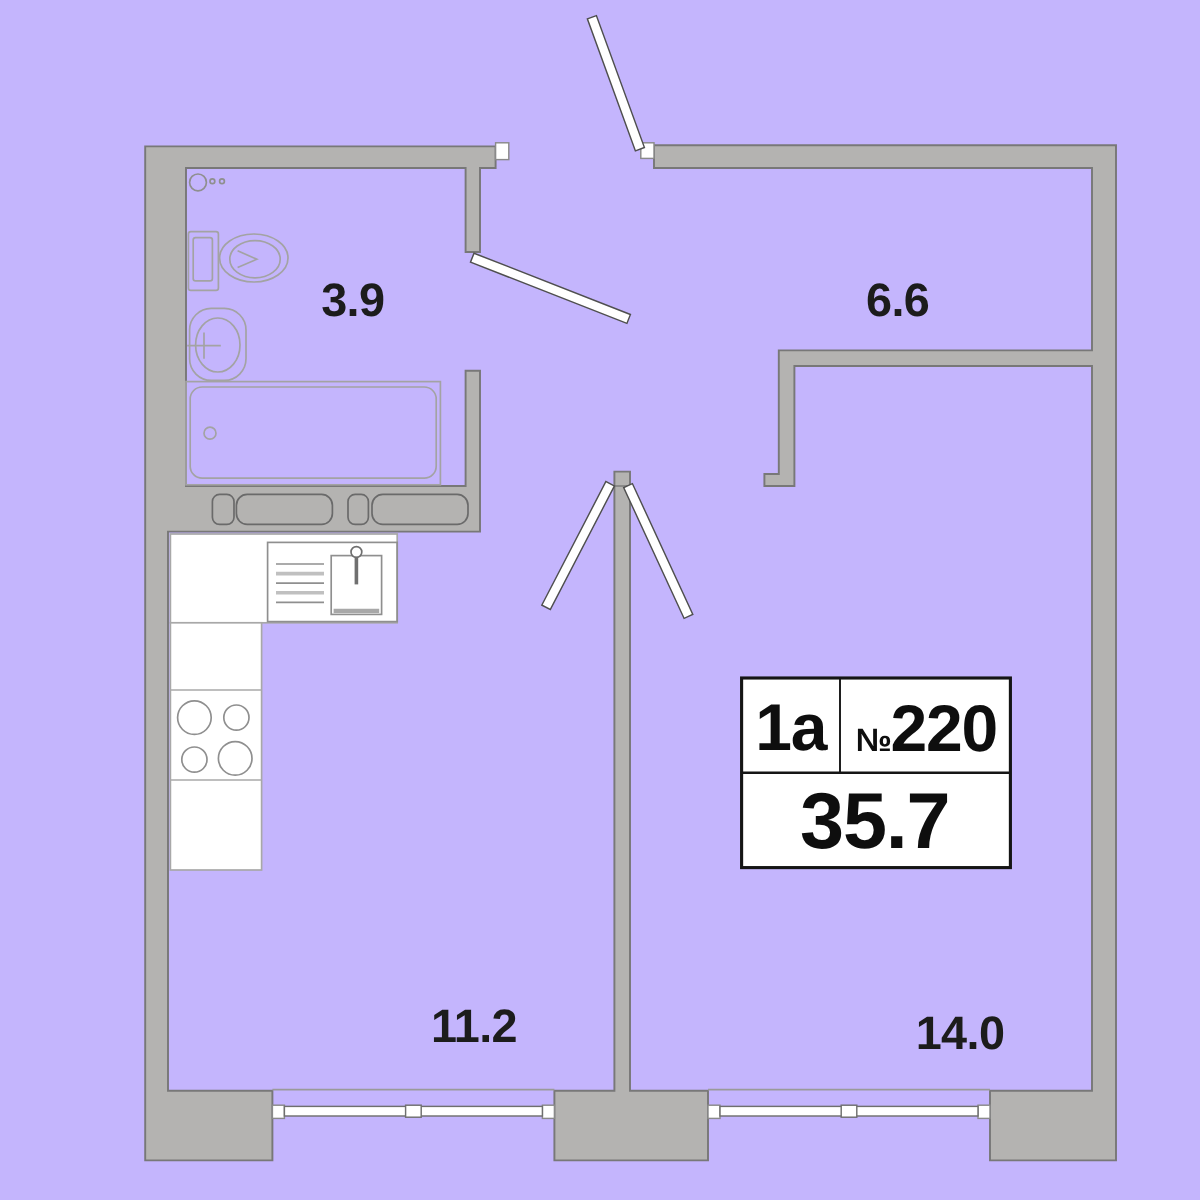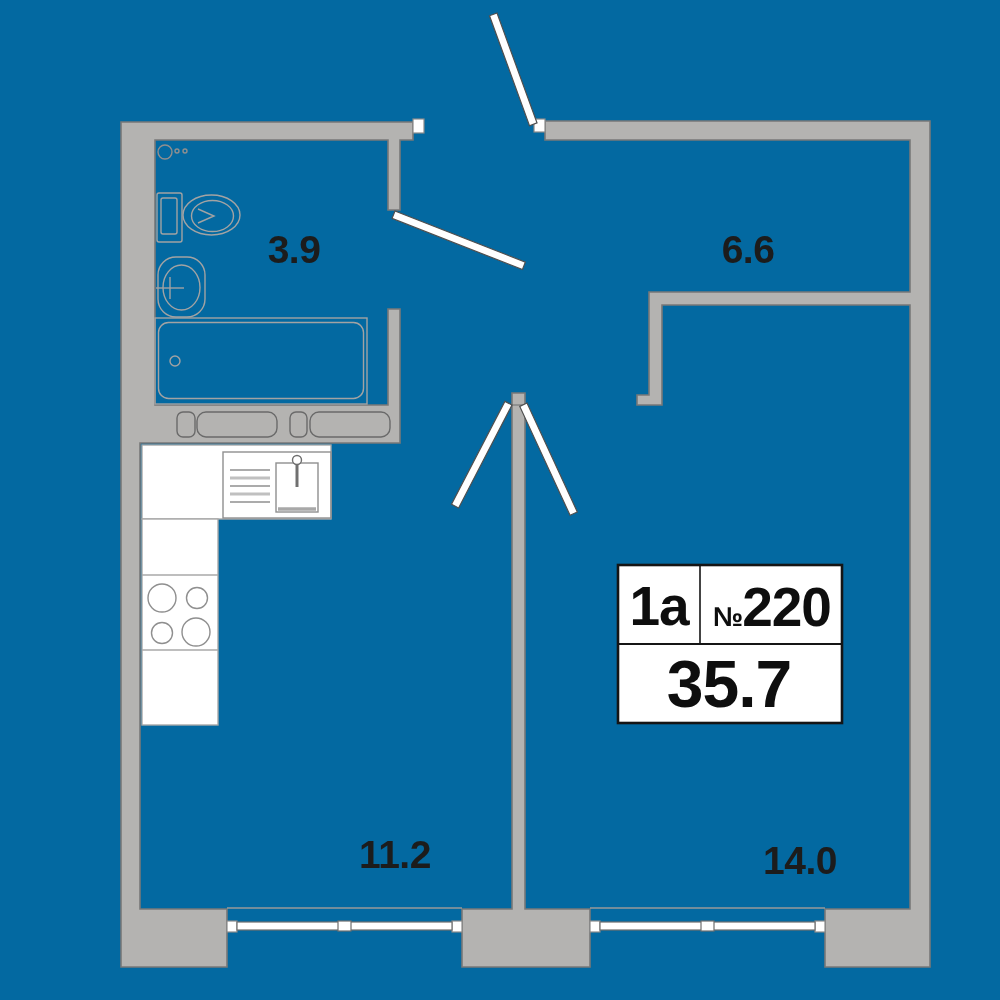--- a/index.html
+++ b/index.html
@@ -1,16 +1,16 @@
 <!DOCTYPE html>
 <html><head>
 <meta charset="utf-8">
 <style>
   html,body{margin:0;padding:0;background:#ffffff;}
-  #plan-root{position:relative;width:1000px;height:1000px;background:#0369a1;overflow:hidden;
+  #plan-root{position:relative;width:1000px;height:1000px;background:#c4b5fd;overflow:hidden;
              font-family:"Liberation Sans","DejaVu Sans",sans-serif;}
   svg{position:absolute;left:0;top:0;}
   .wall{stroke:#787878;stroke-width:1.6;}
   .vent{stroke:#6a6a6a;stroke-width:1.4;}
   .fixture{fill:none;stroke:#a3a3a3;stroke-width:1.4;}
   .fixture-dark{fill:none;stroke:#8f8f8f;stroke-width:1.4;}
   .counter{fill:#ffffff;stroke:#a8a8a8;stroke-width:1.4;}
   .door-leaf{fill:#ffffff;stroke:#4f4f4f;stroke-width:1.2;}
   .jamb{fill:#ffffff;stroke:#8a8a8a;stroke-width:1.2;}
   .win{fill:#ffffff;stroke:#6f6f6f;stroke-width:1.2;}

